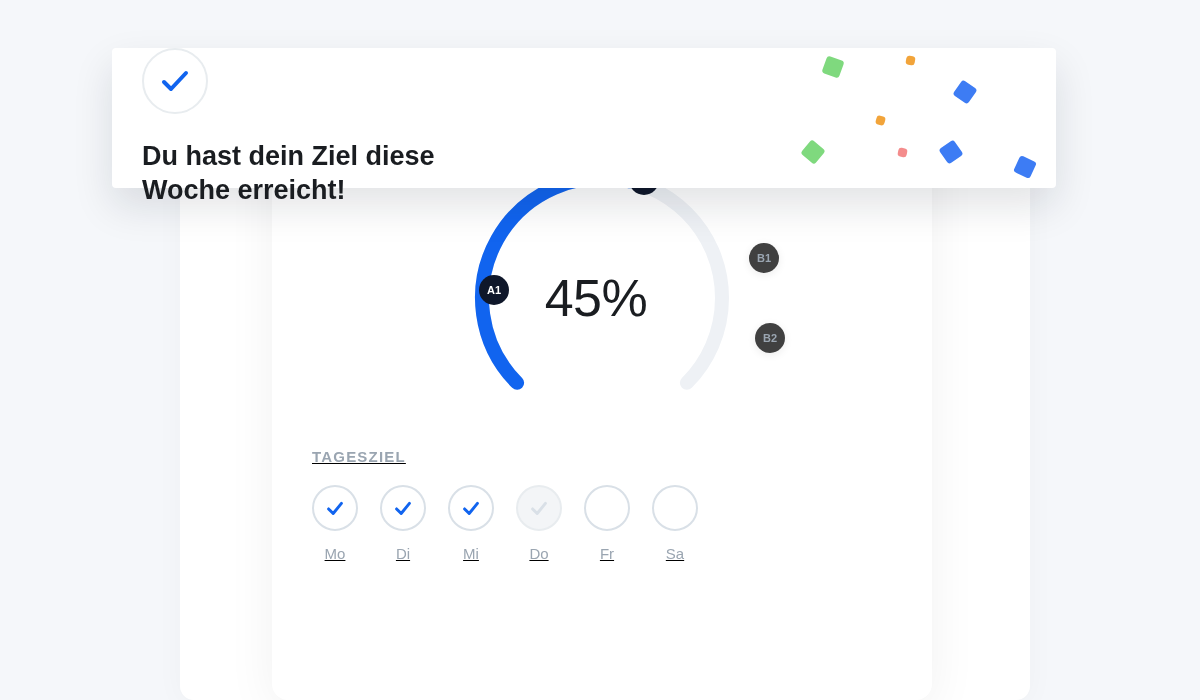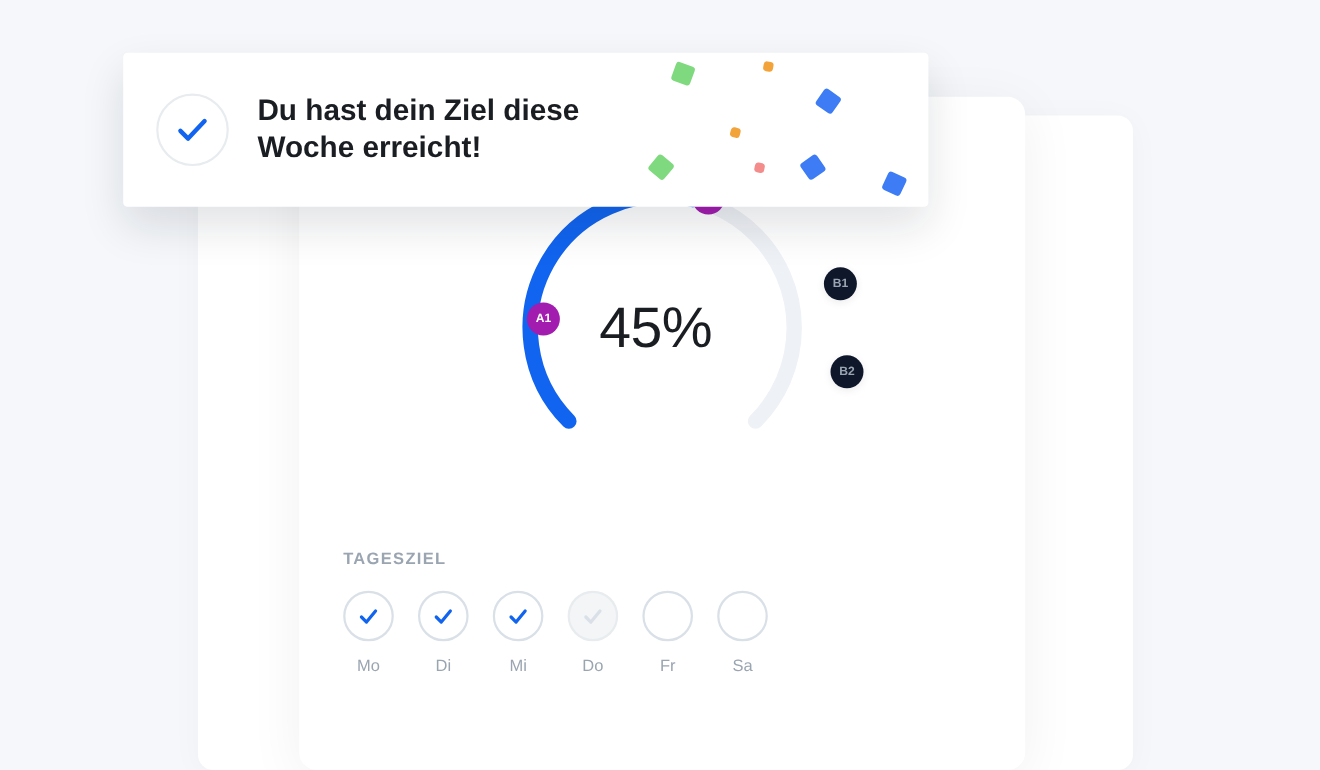--- a/index.html
+++ b/index.html
@@ -55,41 +55,41 @@
     color: #1a1d21;
     letter-spacing: -0.5px;
   }
   .level-badge {
     position: absolute;
     width: 30px; height: 30px;
     border-radius: 50%;
     display: flex; align-items: center; justify-content: center;
     font-size: 11px; font-weight: 700;
   }
-  .level-badge.active { background:#a21caf; color:#fff; }
+  .level-badge.active { background:#0f172a; color:#fff; }
   .level-badge.inactive {
-    background:#0f172a; color:#9aa5b1;
+    background:#404040; color:#9aa5b1;
     box-shadow: 0 2px 8px rgba(0,0,0,0.08);
   }
   #lvl-a1 { left: 167px; top: 157px; }
   #lvl-a2 { left: 317px; top:  47px; }
   #lvl-b1 { left: 437px; top: 125px; }
   #lvl-b2 { left: 443px; top: 205px; }
 
   .gauge-label {
     text-align: center;
     font-size: 22px;
     color: #1a1d21;
     font-weight: 400;
     margin-top: 12px;
   }
 
   
   .daily {
-    margin-top: 52px;
+    text-decoration: underline;
   }
   .daily-title {
     font-size: 15px;
     letter-spacing: 1.2px;
     font-weight: 600;
     color: #9aa5b1;
   }
   .days-row {
     display: flex;
     gap: 22px;
@@ -120,29 +120,29 @@
   .check { width:22px; height:22px; }
   .check path { fill:none; stroke-width:3.2; stroke-linecap:round; stroke-linejoin:round; }
   .check.blue path { stroke:#1164ef; }
   .check.grey path { stroke:#d9e0e7; }
 
   
   .banner {
     position: absolute;
     left: 112px;
     top: 48px;
-    width: 732px;
+    width: 944px;
     height: 140px;
     background:#fff;
     box-shadow: 0 18px 40px rgba(16,24,40,0.12);
     border-radius: 4px;
     display:flex;
-    align-items:center;
     padding: 0 30px;
     gap: 26px;
+    flex-direction: column;
   }
   .banner-icon {
     width: 66px; height: 66px;
     border-radius: 50%;
     border: 2px solid #e8ecef;
     display:flex; align-items:center; justify-content:center;
     flex-shrink:0;
   }
   .banner-icon svg { width:34px; height:34px; }
   .banner-icon svg path { fill:none; stroke:#1164ef; stroke-width:4; stroke-linecap:round; stroke-linejoin:round; }

